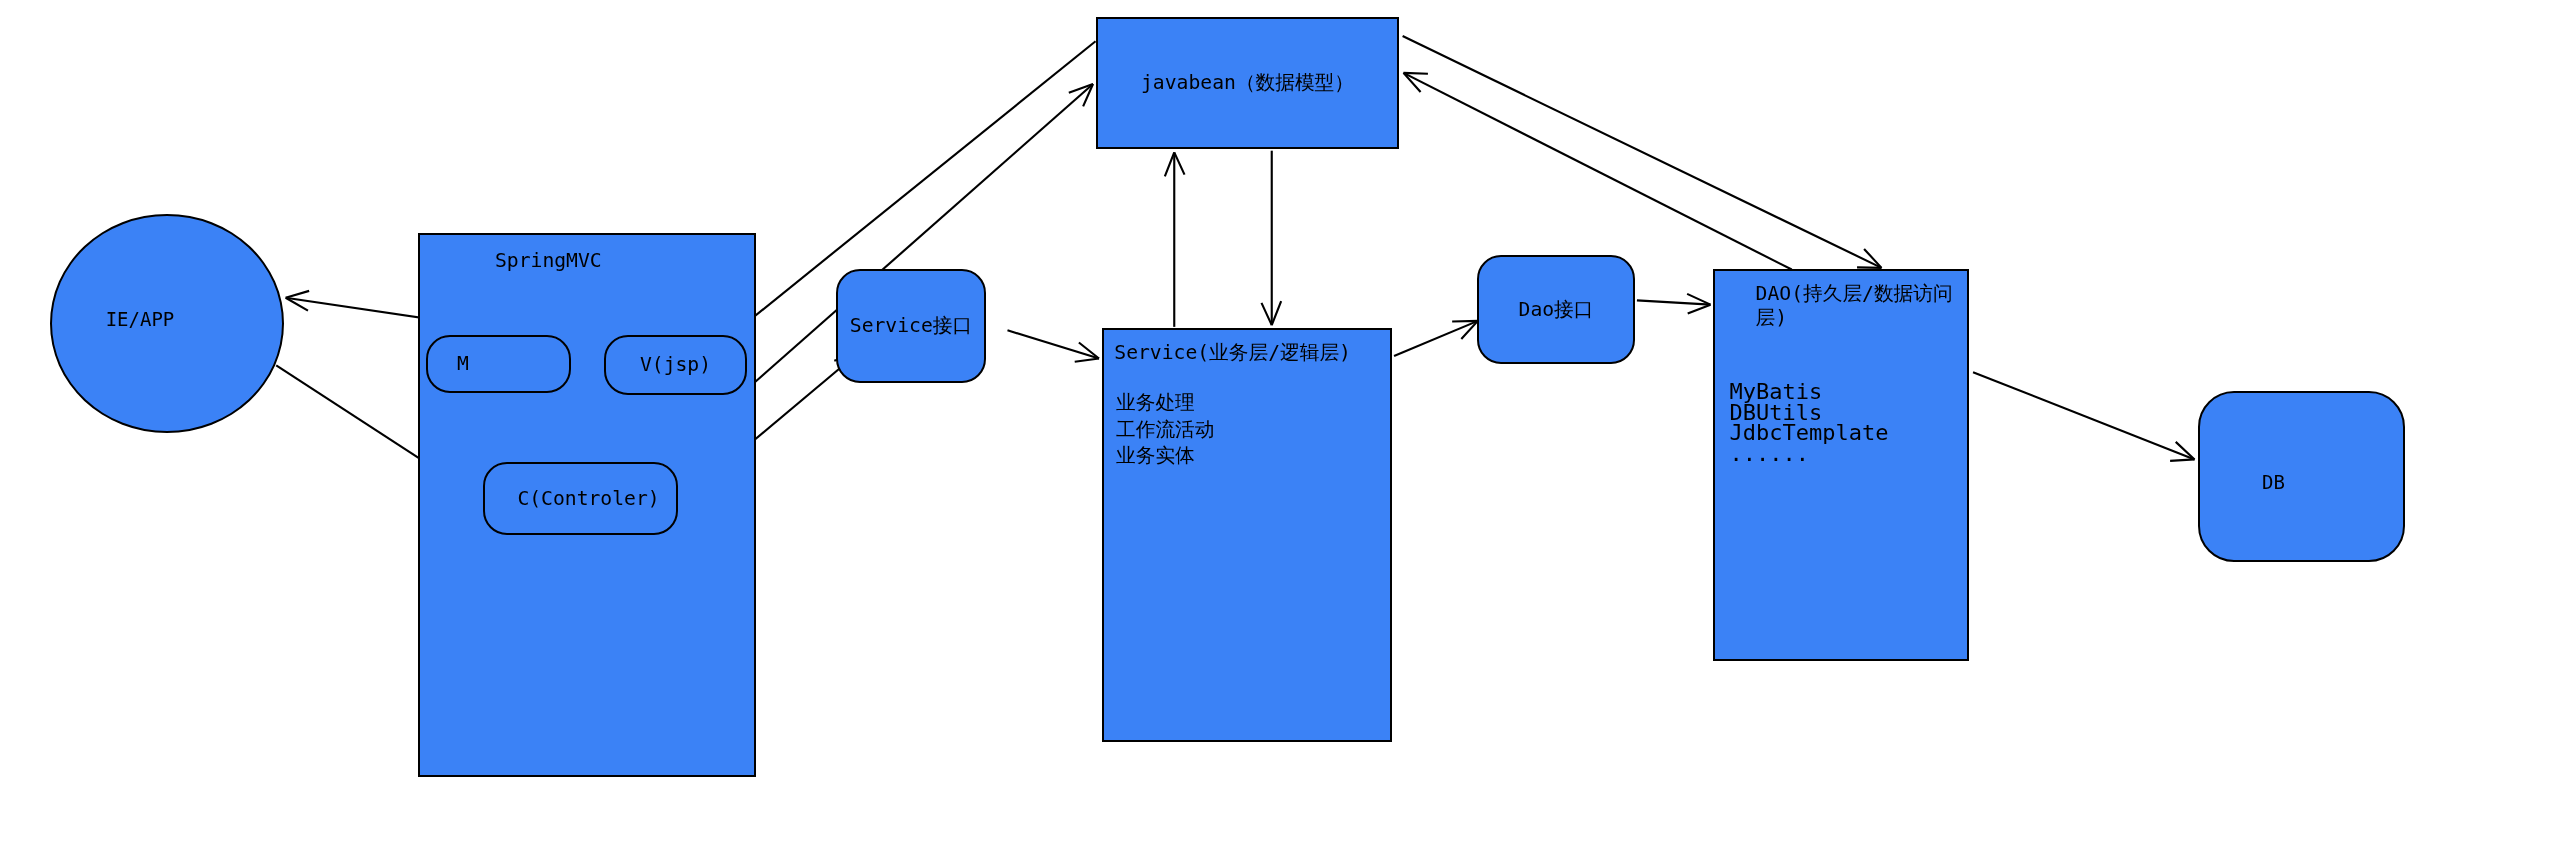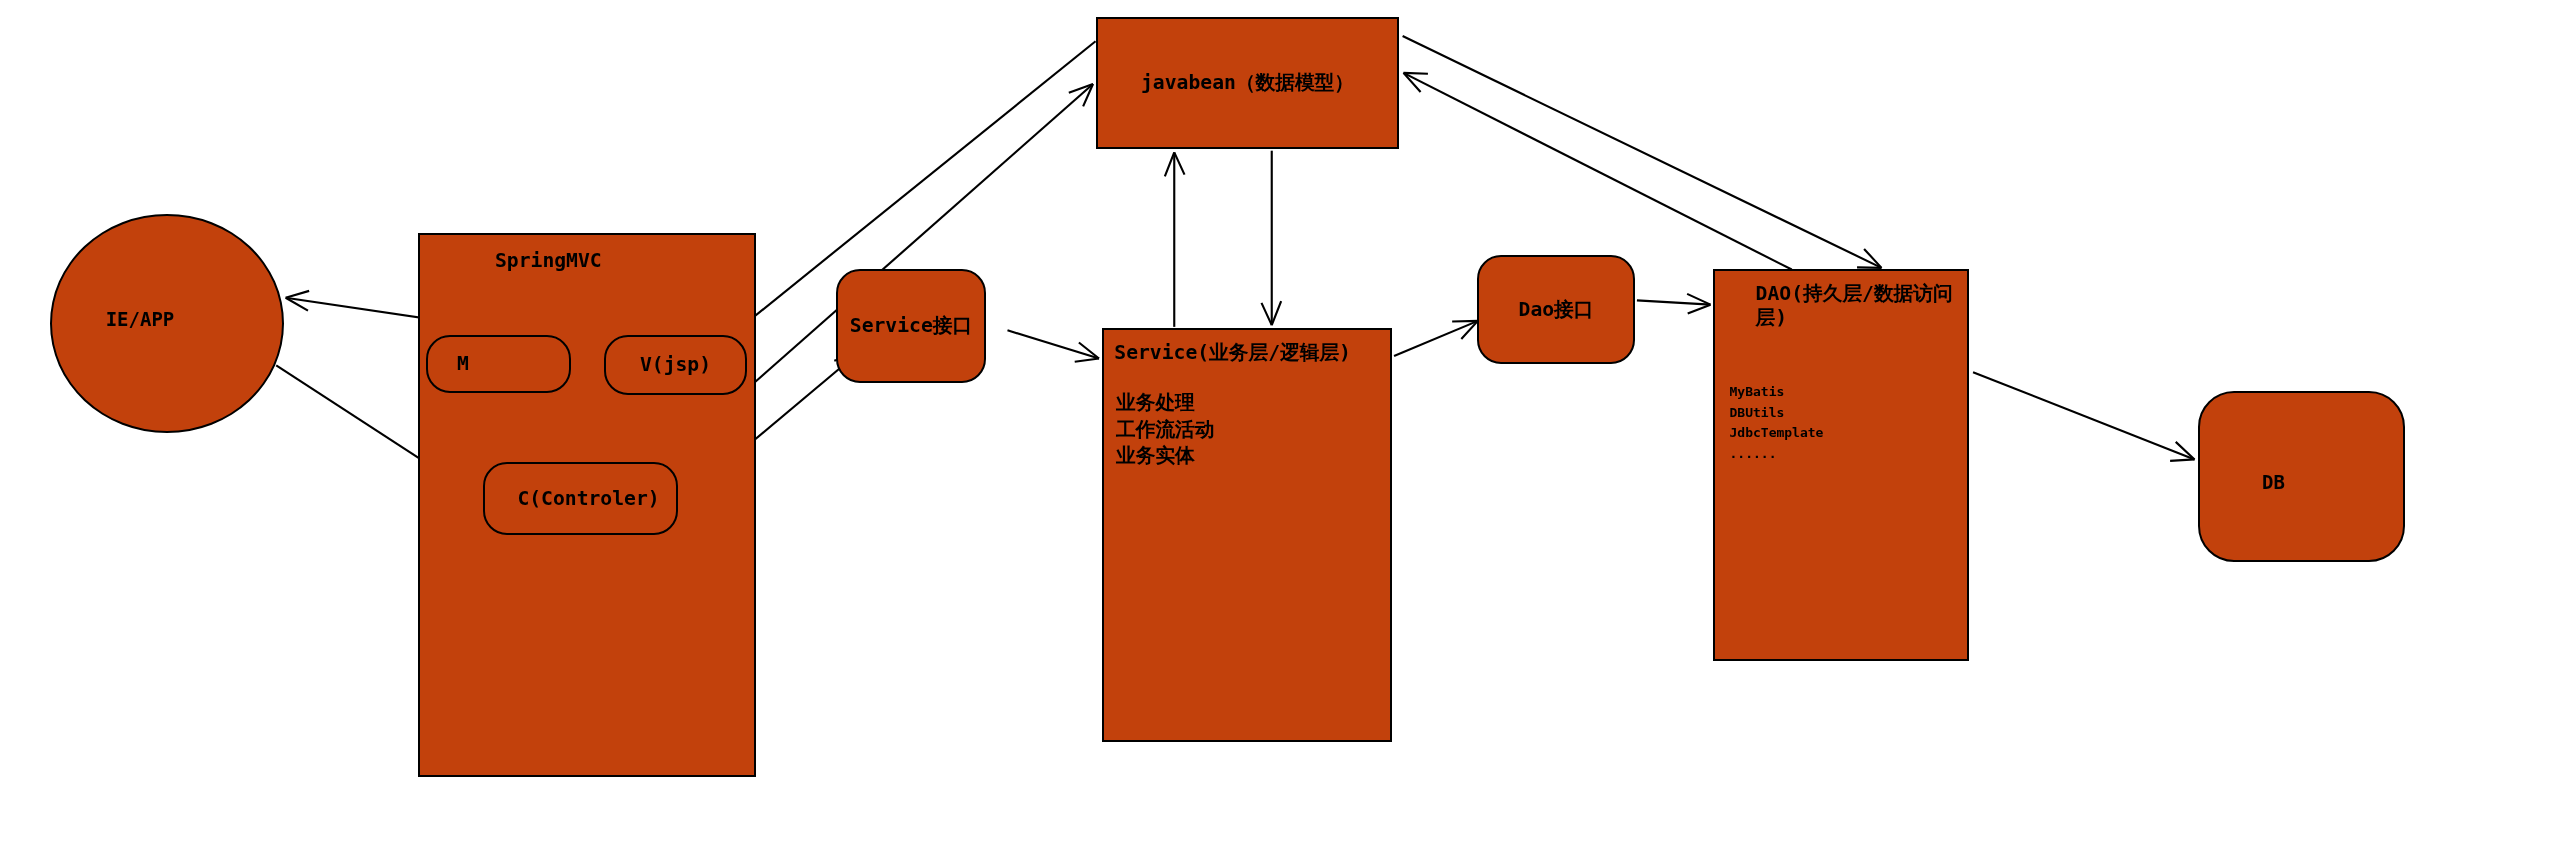--- a/index.html
+++ b/index.html
@@ -7,25 +7,24 @@
     position:relative;
     width:2576px;height:859px;
     background:#ffffff;
     font-family:"DejaVu Sans Mono","Liberation Mono",monospace;
     color:#000;
     overflow:hidden;
   }
   .shape{
     position:absolute;
     border:2.6px solid #000;
-    background:#c2410c;
+    background:#3b82f6;
     box-sizing:border-box;
     font-size:19.7px;
     line-height:24px;
-    font-weight:bold;
   }
   .rect{border-radius:0;}
   .round{border-radius:24px;}
   .biground{border-radius:36px;}
   .ellipse{border-radius:50%;}
   .center{display:flex;align-items:center;justify-content:center;}
   .nodelabel{white-space:nowrap;}
   #svglayer{position:absolute;left:0;top:0;width:2576px;height:859px;pointer-events:none;}
 
   
@@ -45,21 +44,21 @@
 
   #service-if{left:836px;top:269px;width:150px;height:114px;text-align:center;}
   #dao-if{left:1477px;top:255px;width:158px;height:109px;}
 
   #service-box{left:1102px;top:328px;width:290px;height:414px;}
   #service-box .boxtitle{position:absolute;left:10.3px;top:11px;white-space:nowrap;}
   #service-box .itemlist{position:absolute;left:12px;top:60px;line-height:26.5px;}
 
   #dao-box{left:1713px;top:269px;width:256px;height:392px;}
   #dao-box .boxtitle{position:absolute;left:8.6px;top:11px;max-width:214px;word-break:break-all;line-height:24px;margin-left:32px;}
-  #dao-box .itemlist{position:absolute;left:14.5px;top:111px;line-height:20.5px;font-size:13px;}
+  #dao-box .itemlist{position:absolute;left:14.5px;top:111px;line-height:20.5px;font-size:22px;}
 
   #db-node{left:2198px;top:391px;width:207px;height:171px;padding-left:12px;}
   #db-node .nodelabel{transform:translate(-34px,5.1px);font-size:19px;}
 </style>
 </head>
 <body>
 
 <div id="canvas">
 
   <svg id="svglayer" width="2576" height="859" viewBox="0 0 3012 1004" xmlns="http://www.w3.org/2000/svg">

